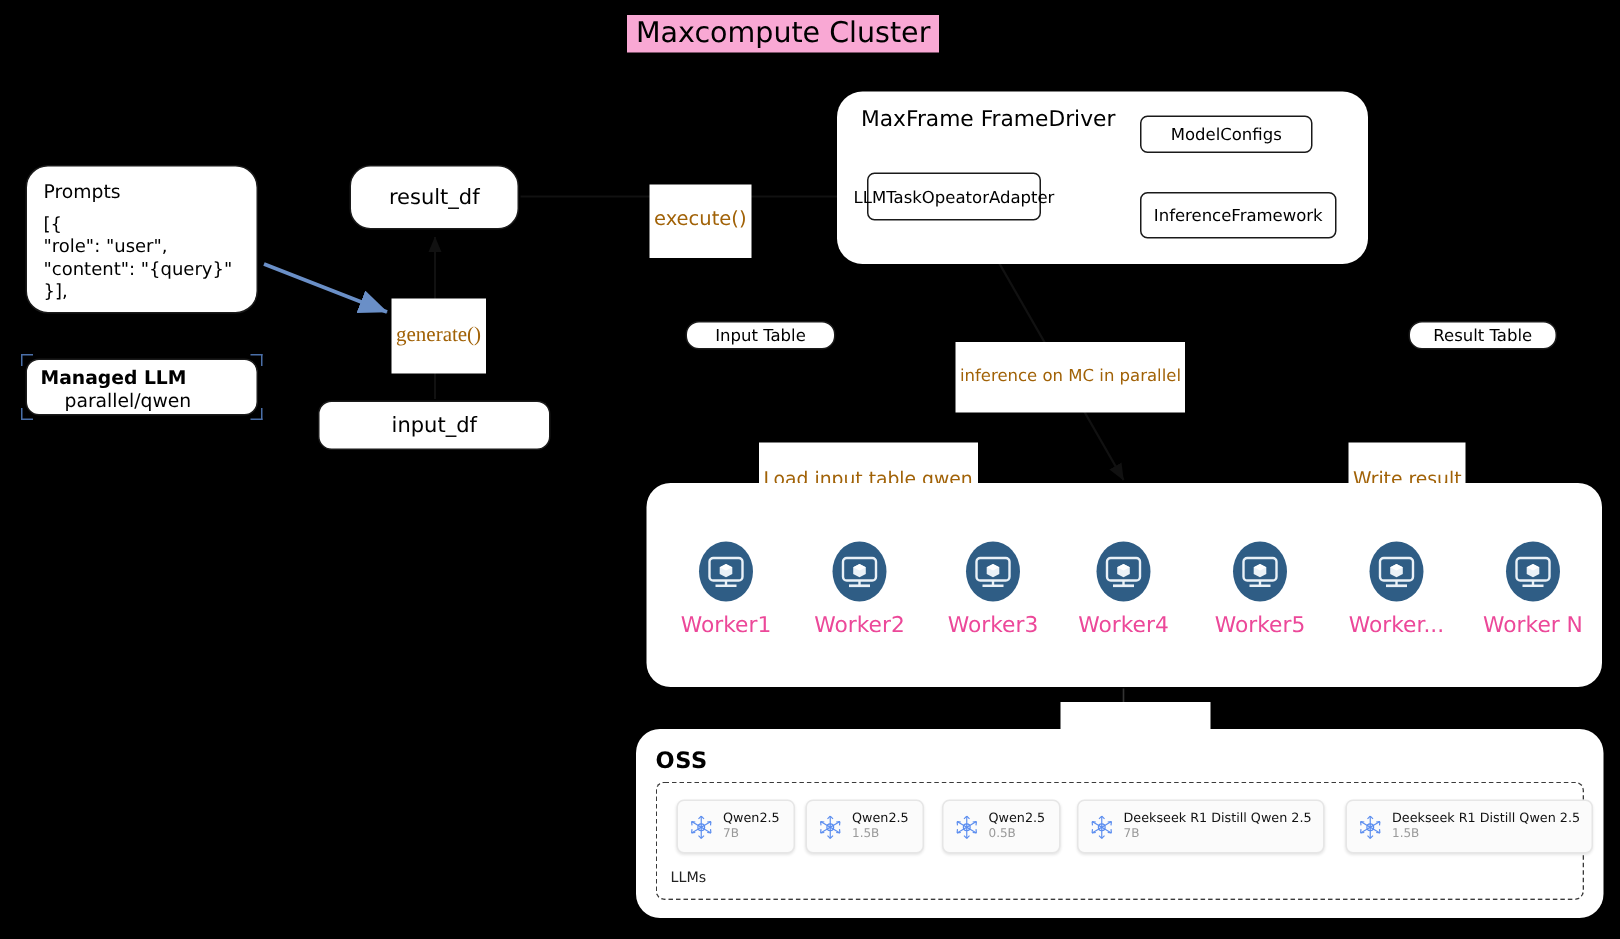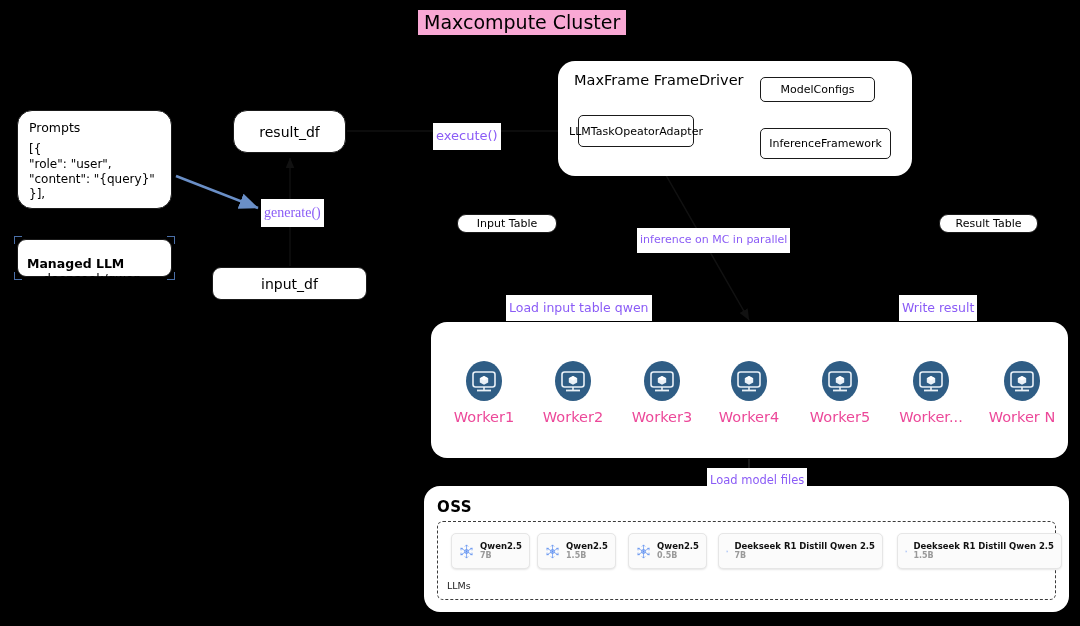--- a/index.html
+++ b/index.html
@@ -18,41 +18,41 @@
     display:flex;align-items:center;justify-content:center;
   }
   .panel{
     position:absolute;background:#ffffff;border-radius:16px;box-sizing:border-box;
   }
   .title-chip{
     position:absolute;background:#f9a8d4;color:#000;
     font-size:19px;line-height:1.1;padding:2px 6px;white-space:nowrap;
   }
   .edge-label{
-    position:absolute;background:#ffffff;color:#8b5cf6;
-    font-size:12.5px;line-height:1.15;padding:6px 3px;white-space:nowrap;
+    position:absolute;background:#ffffff;color:#a16207;
+    font-size:12.5px;line-height:1.15;padding:17px 3px;white-space:nowrap;
   }
   .edge-label.sm{font-size:11px;}
   .pill{
     position:absolute;background:#ffffff;border:1.2px solid #1a1a1a;border-radius:9px;
     font-size:11px;display:flex;align-items:center;justify-content:center;
     box-sizing:border-box;white-space:nowrap;
   }
 
   
   #prompts-box{
     left:17px;top:110px;width:155px;height:99px;
     display:block;padding:9px 11px;border-radius:15px;
   }
   #prompts-box .ttl{font-size:12.5px;margin-bottom:7px;}
   #prompts-box .json{font-size:12px;line-height:1.25;white-space:pre;}
 
   
   #managed-llm{
-    left:17px;top:239px;width:155px;height:38px;display:block;padding:16px 9px;
+    left:17px;top:239px;width:155px;height:38px;display:block;padding:4px 9px;
     border-radius:9px;border-width:1.2px;
   }
   #managed-llm .ml-ttl{font-size:12.5px;font-weight:bold;}
   #managed-llm .ml-sub{font-size:12.5px;padding-left:16px;}
   .handle{position:absolute;width:7px;height:7px;border:1.5px solid #4a6fa8;}
   .h-tl{left:-4px;top:-4px;border-right:none;border-bottom:none;}
   .h-tr{right:-4px;top:-4px;border-left:none;border-bottom:none;}
   .h-bl{left:-4px;bottom:-4px;border-right:none;border-top:none;}
   .h-br{right:-4px;bottom:-4px;border-left:none;border-top:none;}
 
@@ -82,21 +82,20 @@
   #llm-dashed{
     position:absolute;left:437px;top:521px;width:619px;height:79px;
     border:1.3px dashed #3b3b3b;border-radius:6px;box-sizing:border-box;
   }
   #llms-label{position:absolute;left:447px;top:580px;font-size:9.5px;color:#222;}
   .model-card{
     position:absolute;top:533px;height:36px;background:#fbfbfb;
     border:1px solid #e6e6e6;border-radius:5px;box-sizing:border-box;
     display:flex;align-items:center;gap:6px;padding:4px 7px;
     box-shadow:0 1px 2px rgba(0,0,0,.10);
-    font-weight:bold;
   }
   .model-card .mtext{display:flex;flex-direction:column;line-height:1.15;}
   .model-card .mname{font-size:8.5px;color:#111;white-space:nowrap;}
   .model-card .msize{font-size:8px;color:#9a9a9a;}
 </style>
 </head>
 <body>
 
 <div class="stage">
 
@@ -145,21 +144,21 @@
   <div class="card" id="prompts-box">
     <div class="ttl">Prompts</div>
     <div class="json">[{
 "role": "user",
 "content": "{query}"
 }],</div>
   </div>
 
   <div class="card" id="managed-llm">
     <div class="ml-ttl">Managed LLM</div>
-    <div class="ml-sub">deepseek/qwen</div>
+    <div class="ml-sub">parallel/qwen</div>
     <span class="handle h-tl"></span>
     <span class="handle h-tr"></span>
     <span class="handle h-bl"></span>
     <span class="handle h-br"></span>
   </div>
 
   <div class="card" id="result-df">
     <span>result_df</span>
   </div>
   <div class="card" id="input-df">

